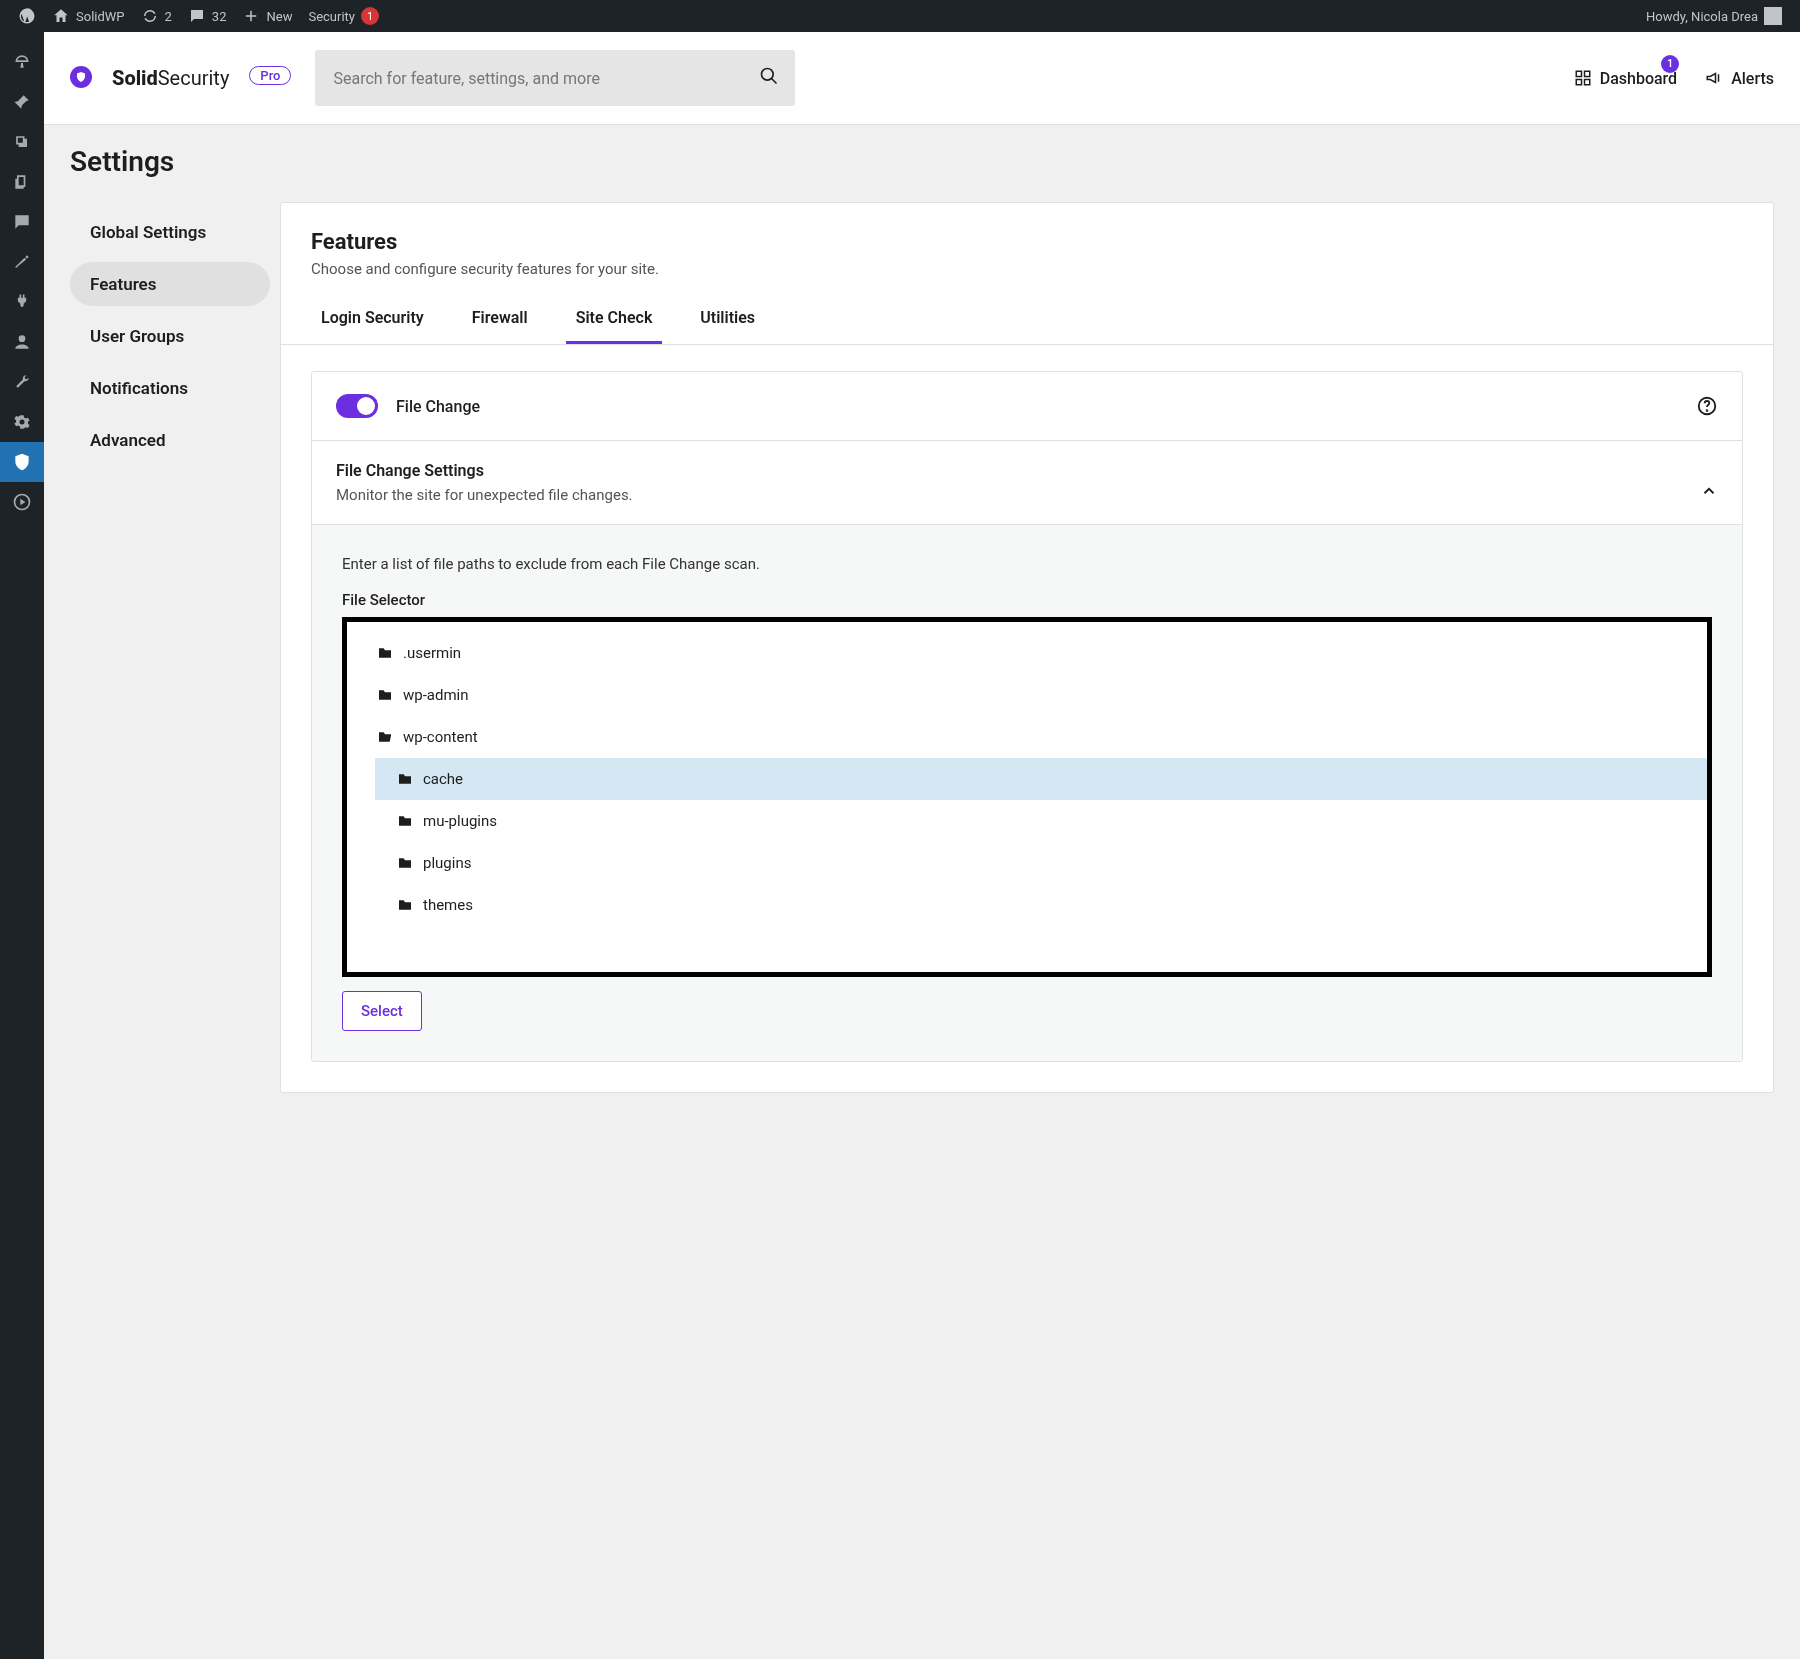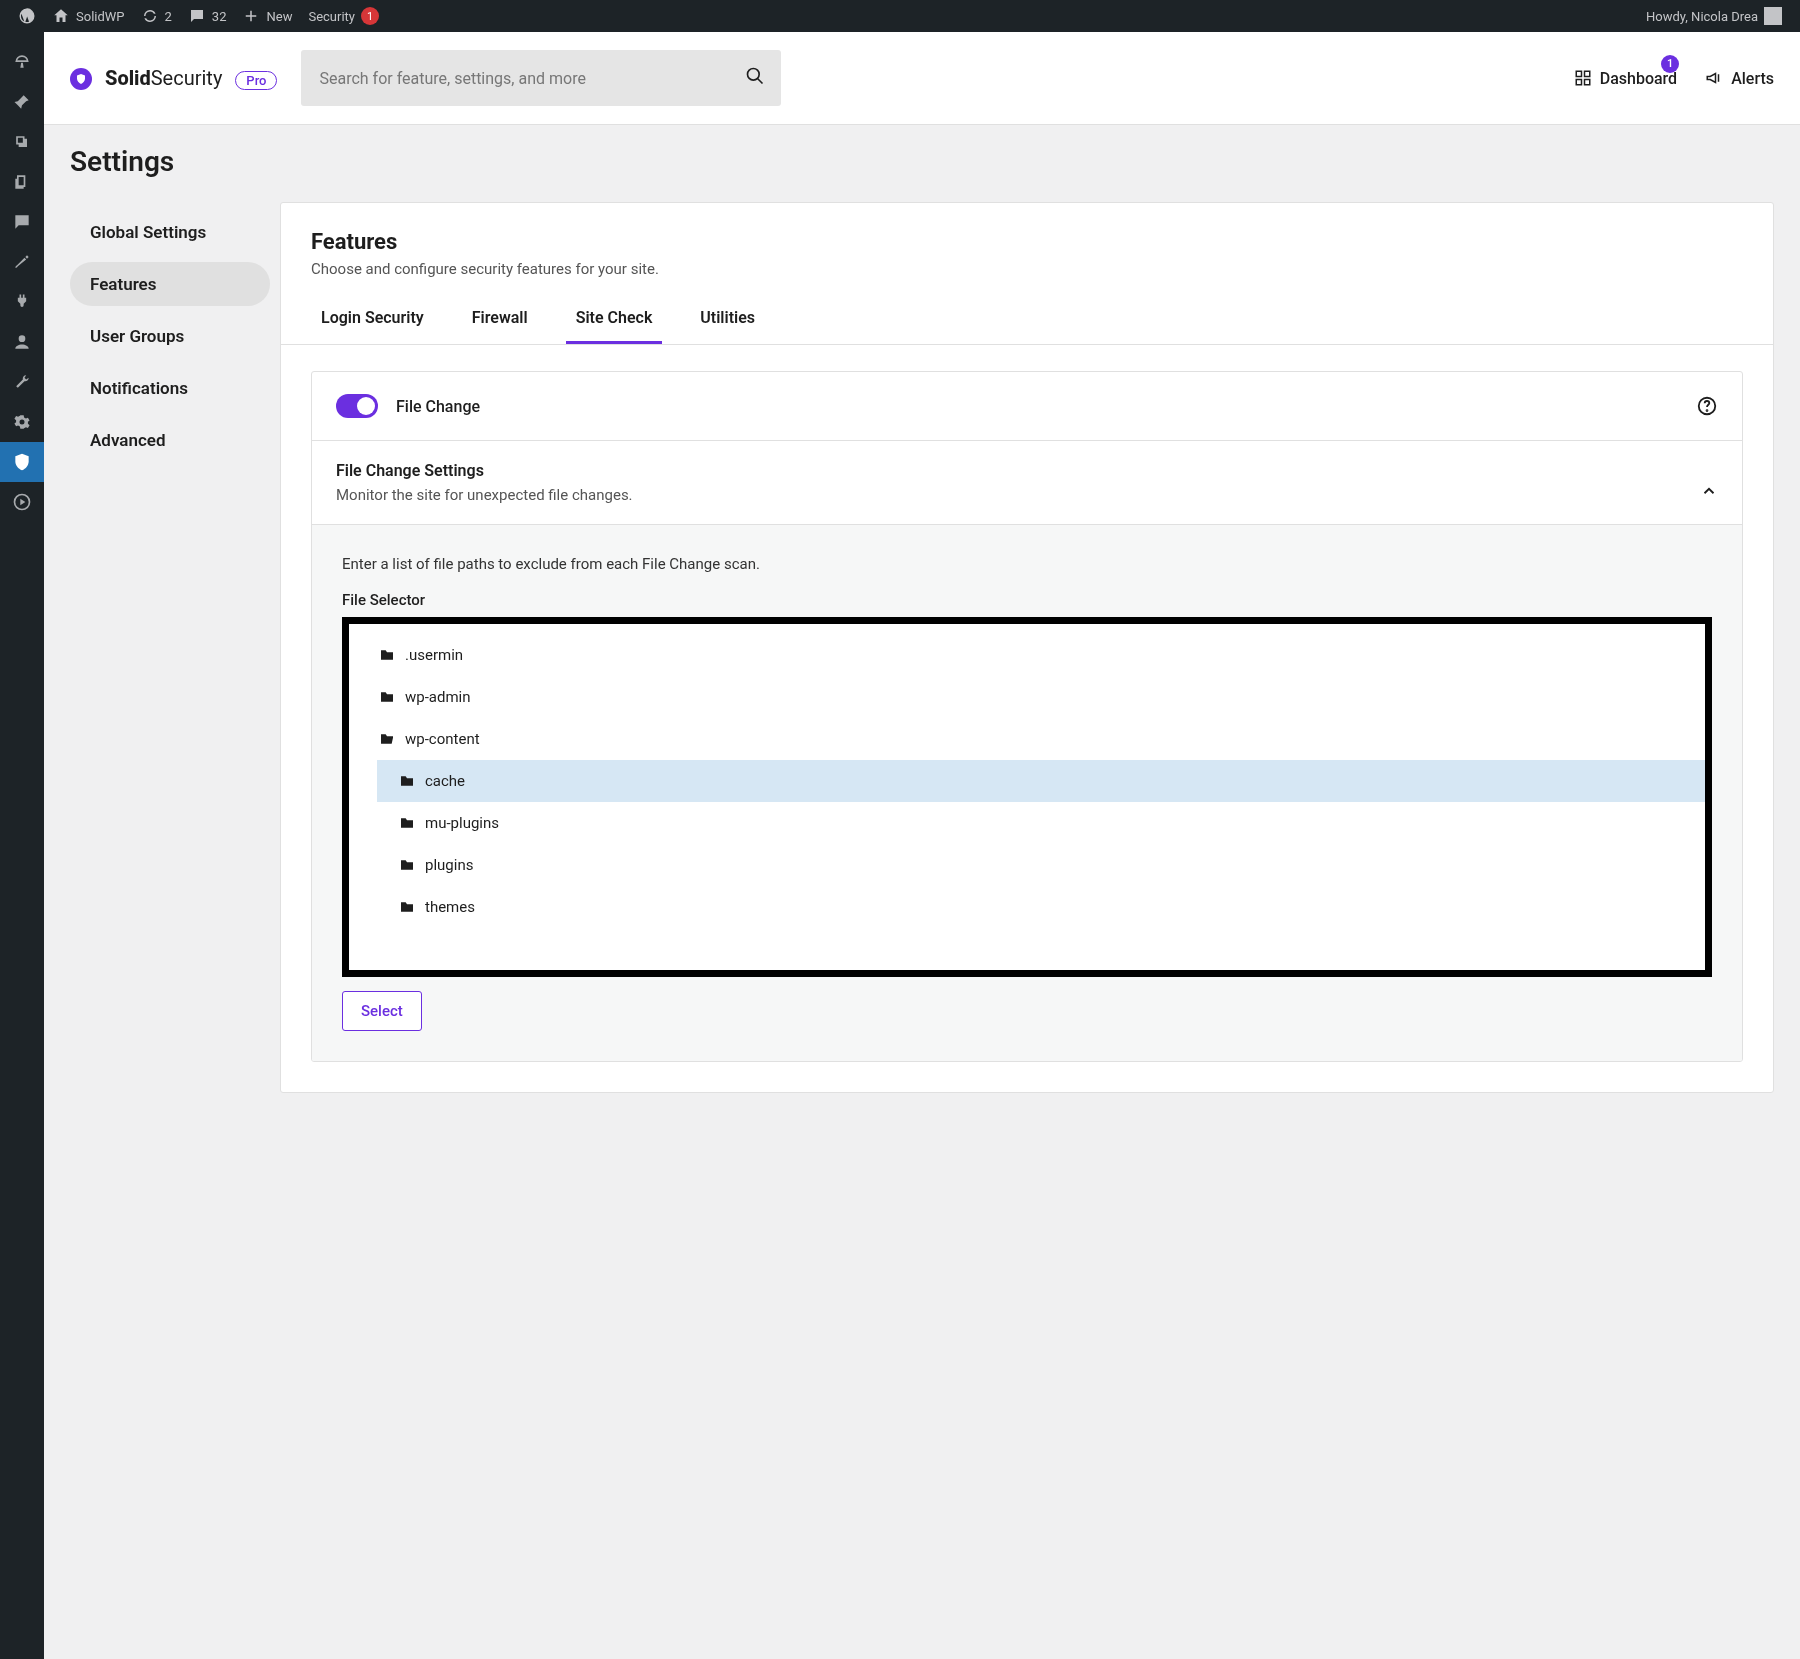--- a/index.html
+++ b/index.html
@@ -19,21 +19,21 @@
 .wp-sidebar .wp-sb-item svg { width: 20px; height: 20px; fill: #a7aaad; }
 .wp-sidebar .wp-sb-item.active { background: #2271b1; }
 .wp-sidebar .wp-sb-item.active svg { fill: #fff; }
 .wp-sidebar .wp-sb-item.active::after { content: ''; position: absolute; right: -8px; top: 50%; transform: translateY(-50%); border: 8px solid transparent; border-right-color: #f0f0f1; }
 
 
 .shell { margin-left: 44px; }
 
 
 .ss-header { background: #fff; padding: 18px 26px; display: flex; align-items: center; gap: 24px; border-bottom: 1px solid #e0e0e0; }
-.ss-logo { display: flex; align-items: flex-end; gap: 13px; }
+.ss-logo { display: flex; align-items: flex-start; gap: 20px; }
 .ss-logo-mark { width: 22px; height: 22px; background: #6b2fe0; border-radius: 50%; display: flex; align-items: center; justify-content: center; }
 .ss-logo-mark svg { width: 12px; height: 12px; fill: #fff; }
 .ss-logo-text { font-size: 20px; color: #1e1e1e; }
 .ss-logo-text b { font-weight: 800; }
 .ss-pro { border: 1px solid #6b2fe0; color: #6b2fe0; border-radius: 12px; padding: 1px 10px; font-size: 13px; font-weight: 500; }
 .ss-search { flex: 0 0 480px; position: relative; }
 .ss-search input { width: 100%; height: 56px; border: none; background: #e5e5e5; border-radius: 3px; padding: 0 50px 0 18px; font-size: 16px; color: #15803d; }
 .ss-search input::placeholder { color: #777; }
 .ss-search .search-icon { position: absolute; right: 16px; top: 50%; transform: translateY(-50%); }
 .ss-search .search-icon svg { width: 20px; height: 20px; fill: none; stroke: #1e1e1e; stroke-width: 2; }
@@ -72,21 +72,21 @@
 .card-sub p { color: #555; font-size: 15px; }
 .chev { cursor: pointer; }
 .chev svg { width: 18px; height: 18px; fill: none; stroke: #1e1e1e; stroke-width: 2.5; }
 
 .card-body { background: #f6f7f7; padding: 30px; display: flex; gap: 28px; }
 .body-left { flex: 0 0 170px; font-size: 17px; font-weight: 700; }
 .body-right { flex: 1; }
 .body-right .desc { font-size: 15px; color: #333; margin-bottom: 18px; }
 .body-right .fs-label { font-size: 15px; font-weight: 500; margin-bottom: 8px; }
 
-.file-tree { border: 7px solid #000000; background: #fff; height: 360px; overflow-y: auto; padding: 10px 0; position: relative; text-align: right; }
+.file-tree { border: 5px solid #000000; background: #fff; height: 360px; overflow-y: auto; padding: 10px 0; position: relative; text-align: right; }
 .file-tree::-webkit-scrollbar { width: 10px; }
 .file-tree::-webkit-scrollbar-track { background: #f0f0f0; }
 .file-tree::-webkit-scrollbar-thumb { background: #c0c0c0; border-radius: 5px; }
 .ft-item { display: flex; align-items: center; gap: 10px; padding: 12px 16px 12px 30px; cursor: pointer; font-size: 15px; }
 .ft-item.selected { background: #d6e7f4; }
 .ft-item.child { padding-left: 50px; }
 .ft-item.child.selected { margin-left: 28px; padding-left: 22px; }
 .ft-item svg { width: 16px; height: 16px; fill: #1e1e1e; flex-shrink: 0; }
 .ft-item:not(.open) svg.open-icon { display: none; }
 

